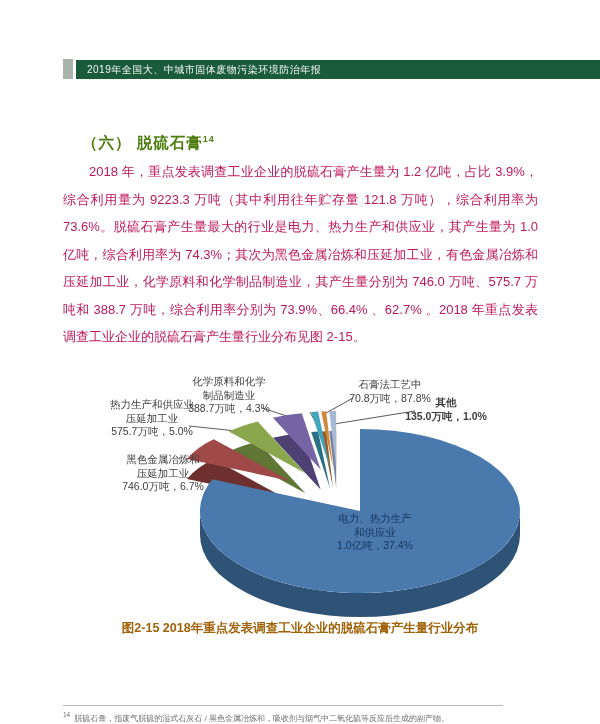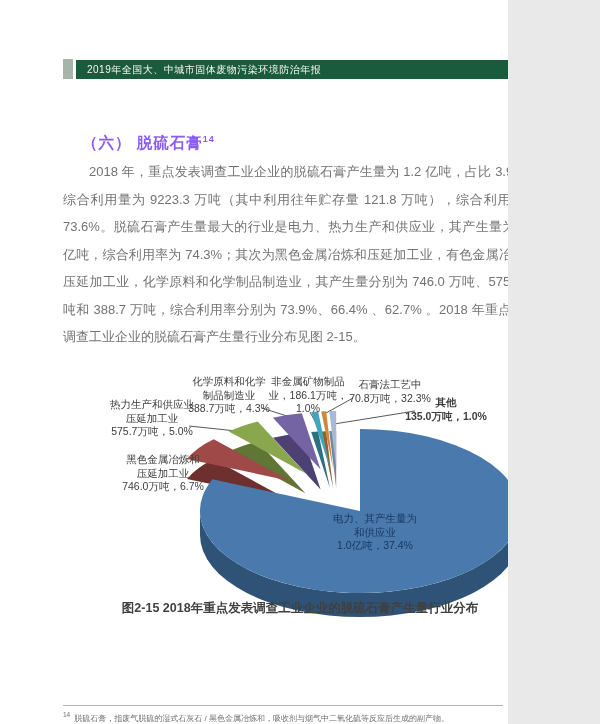--- a/index.html
+++ b/index.html
@@ -1,18 +1,18 @@
 <!DOCTYPE html>
 <html><head>
 <meta charset="utf-8">
 <style>
   html,body{margin:0;padding:0;background:#e9e9e9;}
   .page{
     position:relative;
-    width:508px;height:724px;
+    width:600px;height:724px;
     background:#ffffff;
     overflow:hidden;
     font-family:"Liberation Sans","DejaVu Sans",sans-serif;
     color:#383838;
   }
   
   .hdr-square{
     position:absolute;left:63px;top:59px;width:10px;height:20px;
     background:#a8b4a9;
   }
@@ -21,46 +21,46 @@
     background:#1a5b3b;
     display:flex;align-items:center;
   }
   .hdr-bar span{
     color:#f2f6f2;font-size:10px;letter-spacing:.5px;padding-left:11px;
     white-space:nowrap;
   }
   
   .sec-heading{
     position:absolute;left:82px;top:133px;margin:0;
-    font-size:15.5px;font-weight:bold;color:#8b5cf6;
+    font-size:15.5px;font-weight:bold;color:#4d7c0f;
     letter-spacing:1px;
   }
   .sec-heading sup{font-size:9px;}
   
   .body-par{
     position:absolute;left:63px;top:158px;width:475px;margin:0;
     font-size:13px;line-height:27.5px;text-align:justify;
-    text-indent:2em;color:#737373;
+    text-indent:2em;color:#be185d;
   }
   
   .figure-area{
     position:absolute;left:0;top:360px;width:600px;height:268px;
   }
   .figure-area svg{position:absolute;left:0;top:0;}
   .callout{
     position:absolute;
     transform:translateX(-50%);
     font-size:10.5px;line-height:13.5px;color:#3d3d3d;
     text-align:center;white-space:nowrap;
   }
   .callout div{white-space:nowrap;}
   .callout.power{color:#17375e;}
   .fig-caption{
-    position:absolute;left:0;top:600px;width:600px;margin:0;
-    text-align:center;font-size:12.5px;font-weight:600;color:#404040;
+    position:absolute;left:0;top:620px;width:600px;margin:0;
+    text-align:center;font-size:12.5px;font-weight:600;color:#a16207;
   }
   
   .footnote-rule{
     position:absolute;left:63px;top:705px;width:440px;height:0;
     border-top:1px solid #b5b5b5;
   }
   .footnote{
     position:absolute;left:63px;top:709px;width:480px;margin:0;
     font-size:8px;color:#6f6f6f;line-height:11px;
   }
@@ -126,40 +126,35 @@
     <div class="callout" style="left:152px;top:38px;">
       <div>热力生产和供应业</div>
       <div>压延加工业</div>
       <div>575.7万吨，5.0%</div>
     </div>
     <div class="callout" style="left:229px;top:15px;text-align:center;">
       <div>化学原料和化学</div>
       <div>制品制造业</div>
       <div>388.7万吨，4.3%</div>
     </div>
-    <div class="callout" style="left:308px;top:15px;">
-      <div>非金属矿物制品</div>
-      <div>业，186.1万吨，</div>
-      <div>1.0%</div>
-    </div>
     <div class="callout" style="left:390px;top:18px;">
       <div>石膏法工艺中</div>
-      <div>70.8万吨，32.3%</div>
+      <div>70.8万吨，87.8%</div>
     </div>
     <div class="callout" style="left:446px;top:36px;font-weight:bold;">
       <div>其他</div>
       <div>135.0万吨，1.0%</div>
     </div>
     <div class="callout" style="left:163px;top:93px;">
       <div>黑色金属冶炼和</div>
       <div>压延加工业</div>
       <div>746.0万吨，6.7%</div>
     </div>
     <div class="callout power" style="left:375px;top:152px;">
-      <div>电力、其产生量为</div>
+      <div>电力、热力生产</div>
       <div>和供应业</div>
       <div>1.0亿吨，37.4%</div>
     </div>
   </div>
 
   <p class="fig-caption">图2-15 2018年重点发表调查工业企业的脱硫石膏产生量行业分布</p>
 
   <div class="footnote-rule"></div>
   <p class="footnote"><sup>14</sup><span>脱硫石膏，指废气脱硫的湿式石灰石 / 黑色金属冶炼和，吸收剂与烟气中二氧化硫等反应后生成的副产物。</span></p>
 

